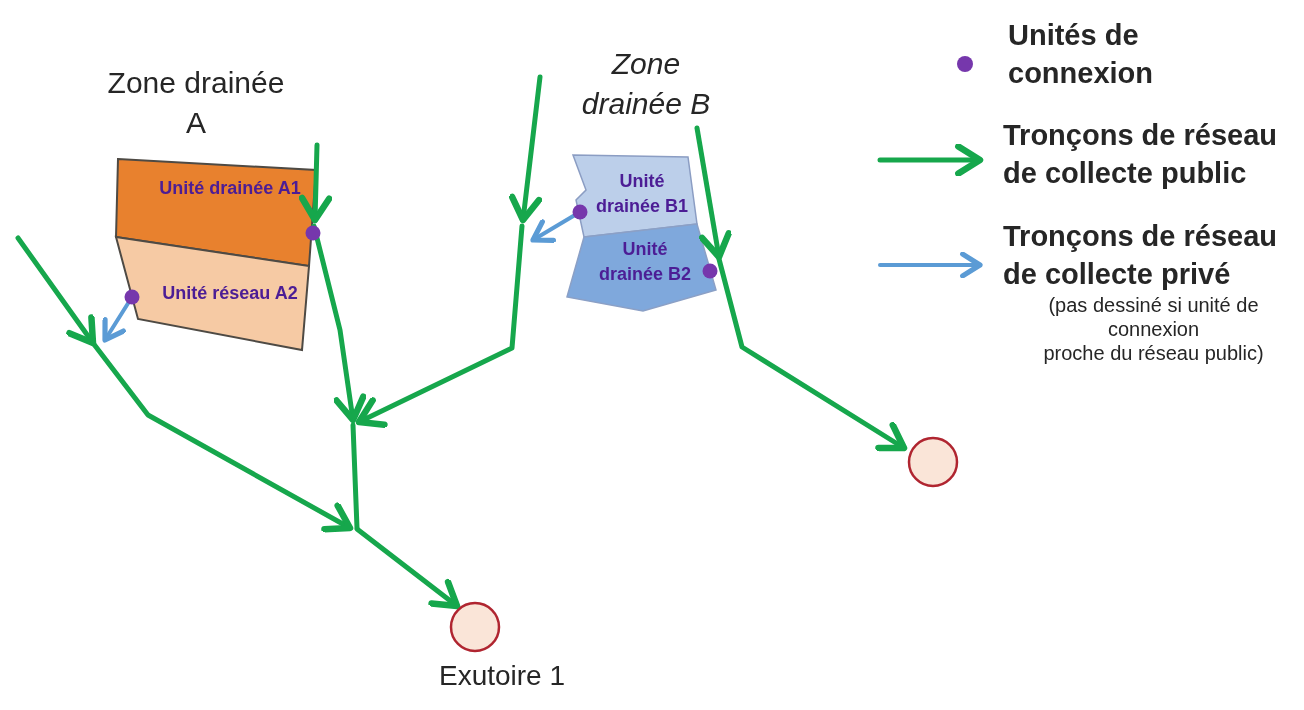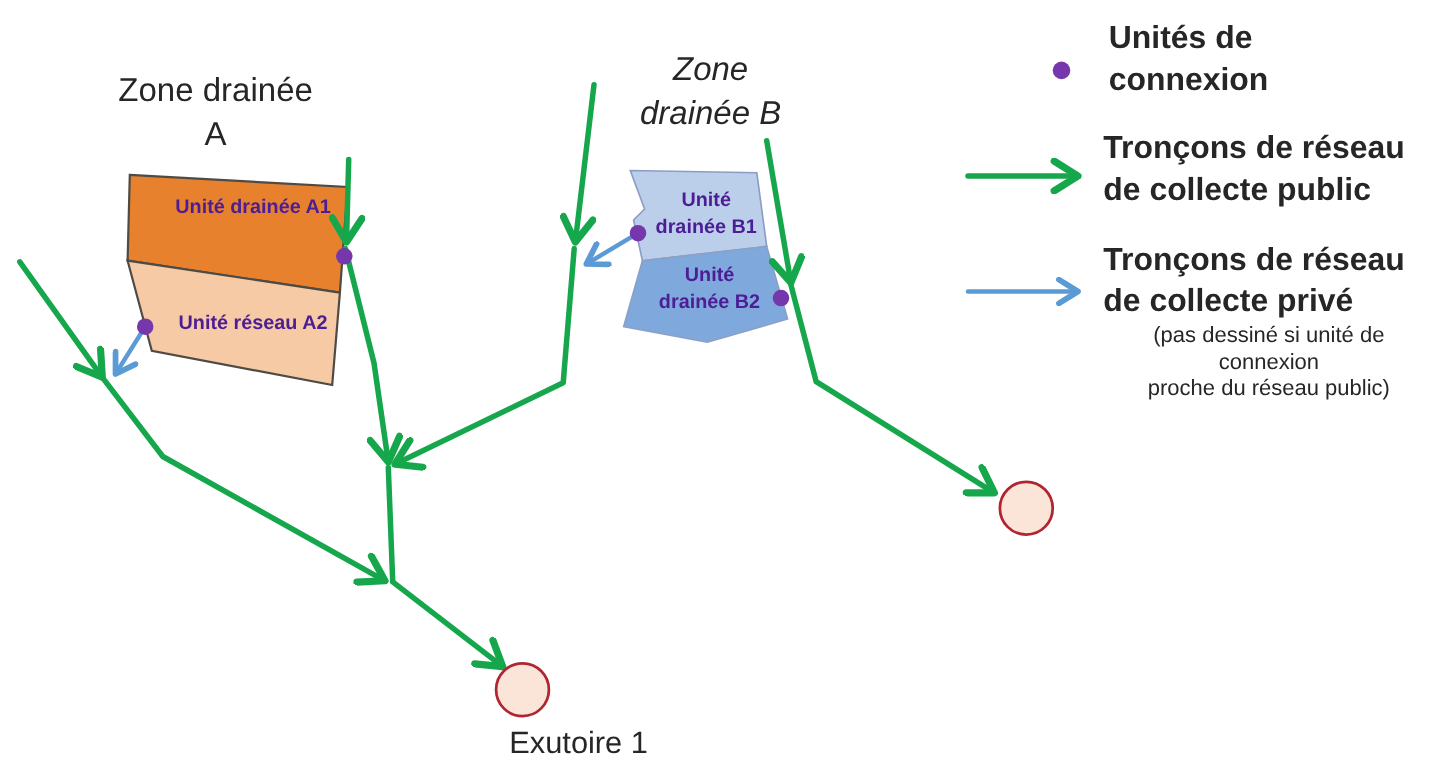--- a/index.html
+++ b/index.html
@@ -94,21 +94,21 @@
   <div class="lbl centered zone-title" style="left:646px; top:44px;font-style:italic;">Zone
 drainée B</div>
 
   <div class="lbl centered unit-label" style="left:230px; top:176px;">Unité drainée A1</div>
   <div class="lbl centered unit-label" style="left:230px; top:281px;">Unité réseau A2</div>
   <div class="lbl centered unit-label" style="left:642px; top:169px;">Unité
 drainée B1</div>
   <div class="lbl centered unit-label" style="left:645px; top:237px;">Unité
 drainée B2</div>
 
-  <div class="lbl centered outlet-label" style="left:502px; top:658px;margin-left:24px;">Exutoire 1</div>
+  <div class="lbl centered outlet-label" style="left:502px; top:658px;">Exutoire 1</div>
 
   <div class="lbl legend-label" style="left:1008px; top:17px;">Unités de
 connexion</div>
   <div class="lbl legend-label" style="left:1003px; top:117px;">Tronçons de réseau
 de collecte public</div>
   <div class="lbl legend-label" style="left:1003px; top:218px;">Tronçons de réseau
 de collecte privé</div>
   <div class="lbl legend-note" style="left:1003px; top:293px;">(pas dessiné si unité de connexion
 proche du réseau public)</div>
 

